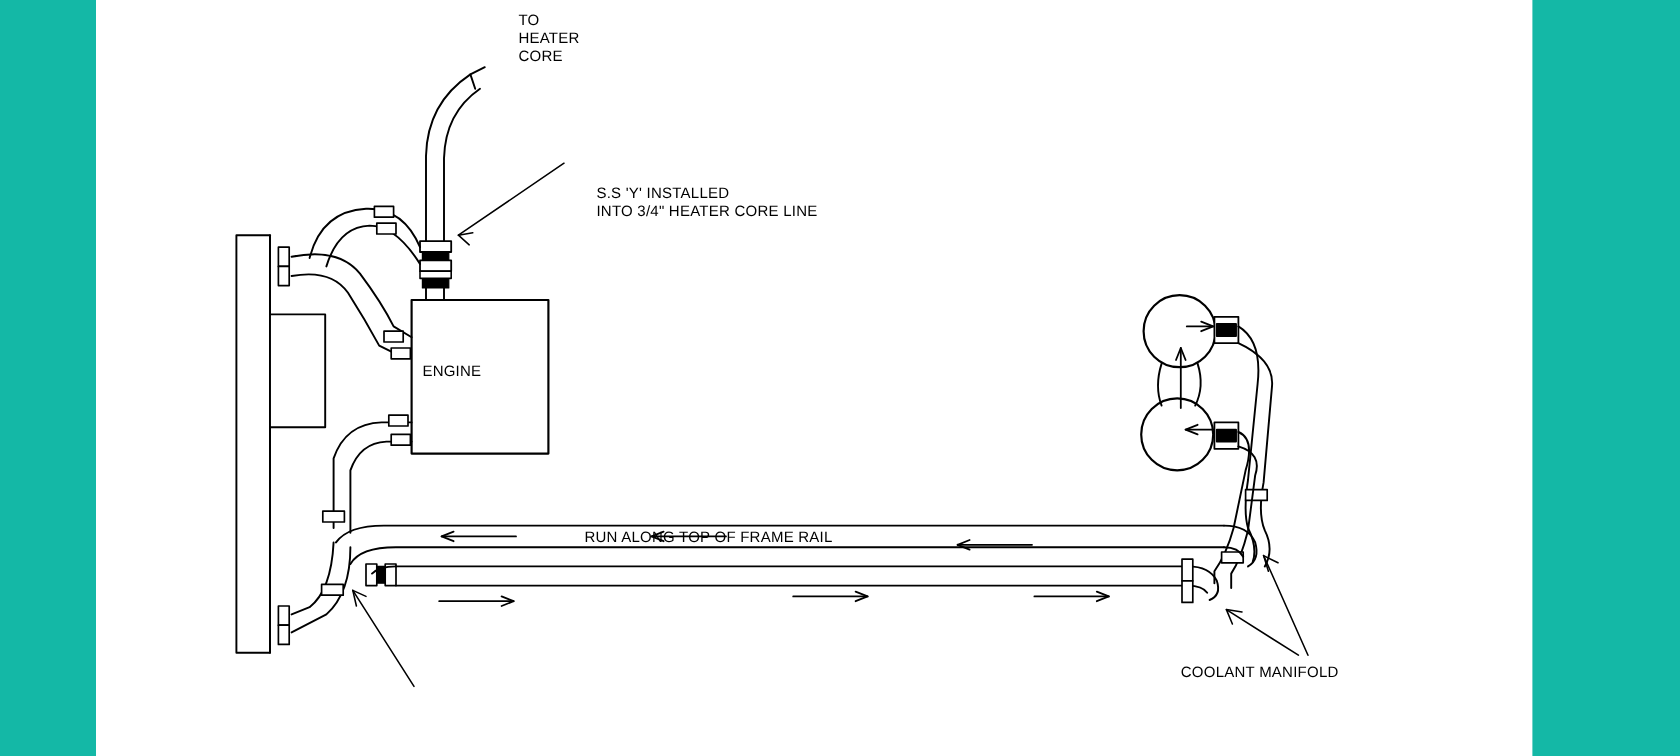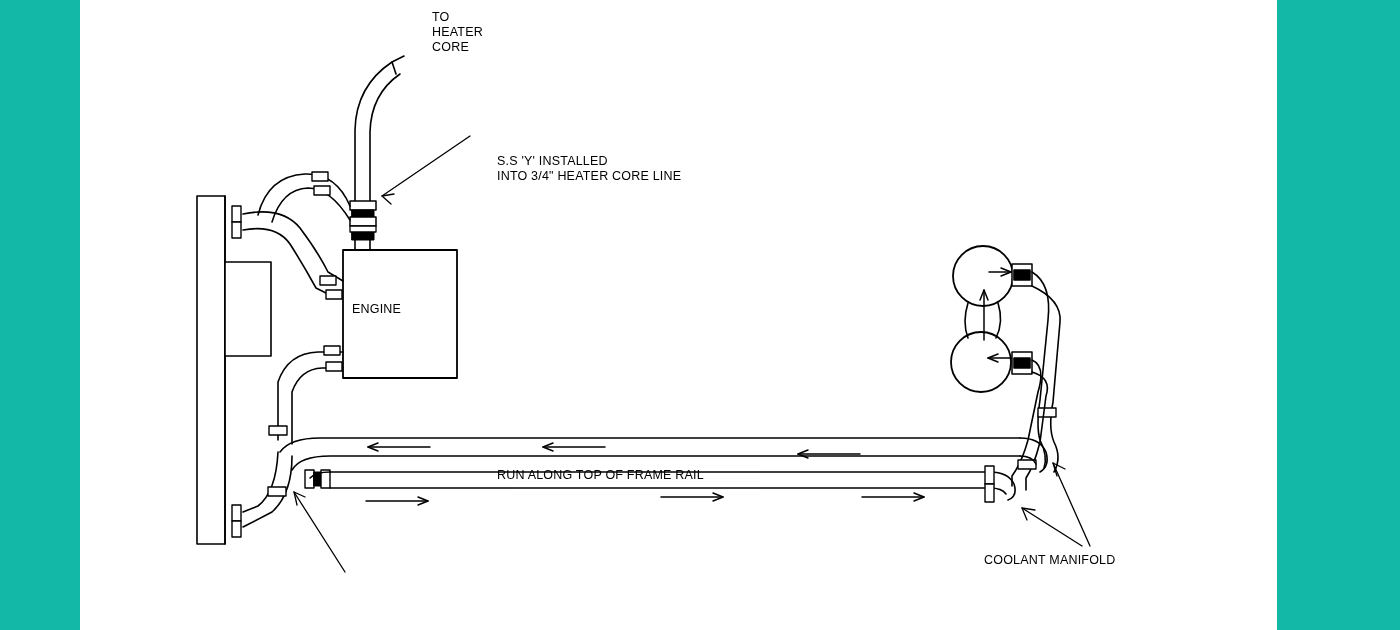--- a/index.html
+++ b/index.html
@@ -35,21 +35,21 @@
     font-family: "Liberation Sans", sans-serif;
     font-size: 12.5px;
     color: #000;
     line-height: 15px;
     white-space: pre;
     letter-spacing: 0.2px;
   }
   #lbl-to-heater-core { left: 432px; top: 10px; text-align: left; }
   #lbl-ss-y-heater   { left: 497px; top: 113px; margin-top: 41px; }
   #lbl-engine        { left: 352px; top: 302px; }
-  #lbl-run-frame     { left: 487px; top: 468px; margin-left: 10px; }
+  #lbl-run-frame     { left: 487px; top: 441px; }
   #lbl-coolant-man   { left: 984px; top: 553px; }
   #lbl-ss-y-rad      { left: 322px; top: 582px; }
 </style>
 </head>
 <body>
 
 <div id="root">
 
   <div id="sheet"></div>
 

